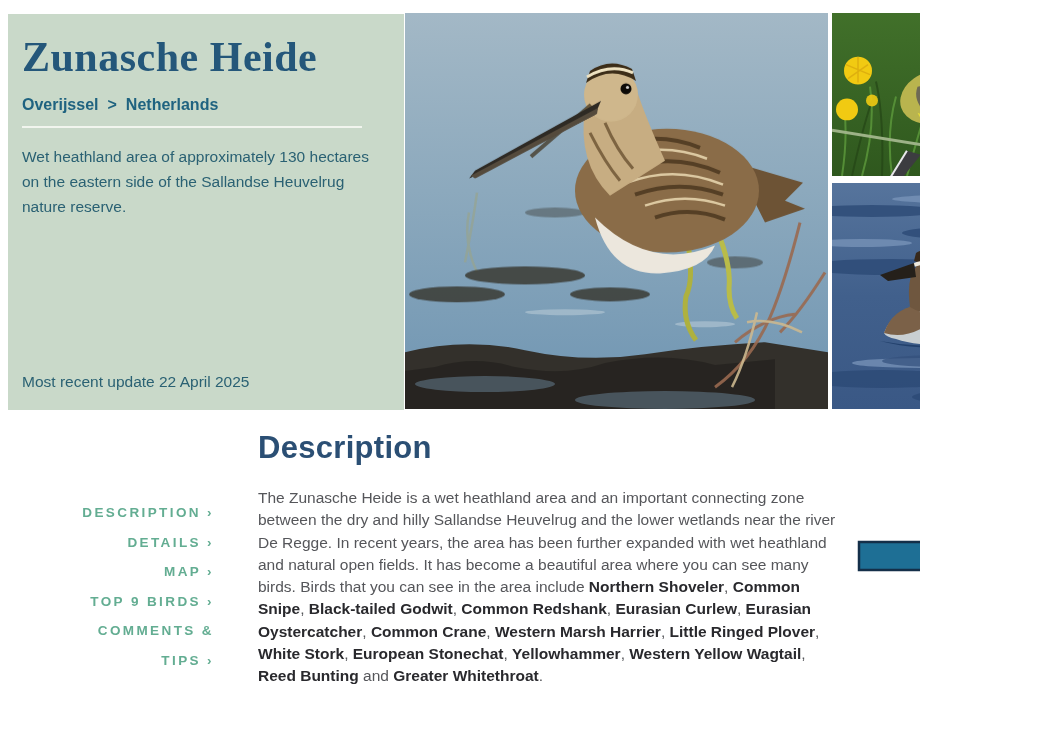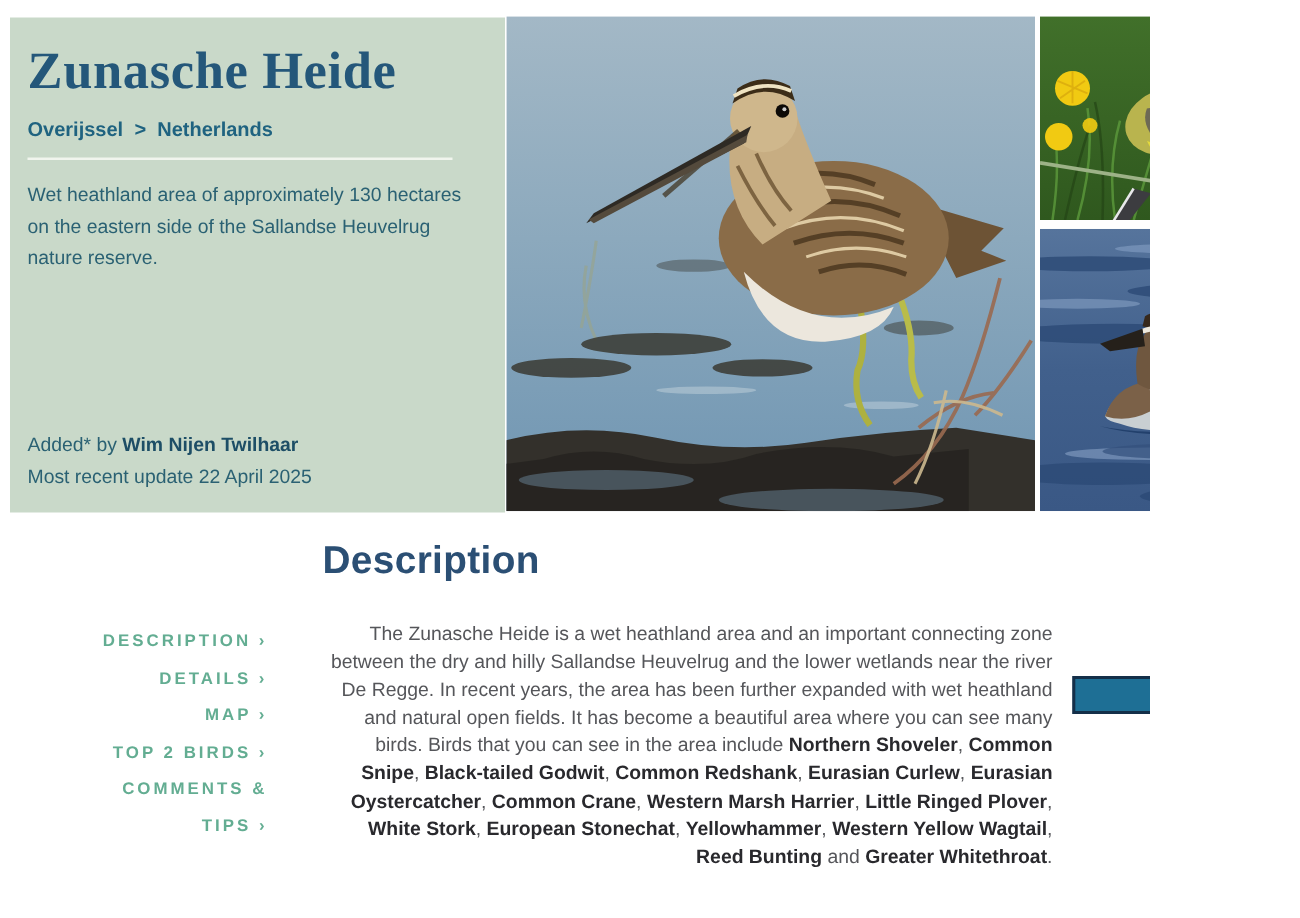--- a/index.html
+++ b/index.html
@@ -30,22 +30,22 @@
   .photo-top{left:832px;top:13px;width:196px;height:163px;}
   .photo-bottom{left:832px;top:183px;width:196px;height:226px;}
 
   
   .section-heading{position:absolute;left:258px;top:430px;font-size:31px;font-weight:800;
     color:var(--heading);letter-spacing:.3px;}
   .side-nav{position:absolute;left:0;top:498px;width:214px;text-align:right;}
   .nav-item{display:block;color:var(--nav-green);text-decoration:none;font-size:13.5px;
     font-weight:700;letter-spacing:2.4px;line-height:29.5px;}
   .nav-line{display:block;}
-  .description{position:absolute;left:258px;top:497px;width:584px;font-size:15.5px;
-    line-height:22.3px;color:var(--para);text-align:right;}
+  .description{position:absolute;left:258px;top:487px;width:584px;font-size:15.5px;
+    line-height:22.3px;color:var(--para);}
   .description .bird{font-weight:700;color:var(--para-bold);}
 
   
   .pointer-arrow{position:absolute;left:857px;top:521px;width:110px;height:70px;}
   .action-pill{position:absolute;left:981px;top:484px;width:44px;height:190px;
     background:var(--pill-bg);border-radius:22px;}
   .action-pill button{position:absolute;left:50%;transform:translateX(-50%);
     background:none;border:none;padding:0;cursor:pointer;line-height:0;}
   .btn-heart{top:16px;}  .btn-comment{top:56px;}  .btn-star{top:104px;}  .btn-plus{top:150px;}
 </style>
@@ -57,21 +57,20 @@
   <div class="info-panel">
     <h1 class="page-title">Zunasche Heide</h1>
     <nav class="breadcrumb">
       <a href="#">Overijssel</a>
       <span>&gt;</span>
       <a href="#">Netherlands</a>
     </nav>
     <div class="divider"></div>
     <p class="summary">Wet heathland area of approximately 130 hectares on the eastern side of the Sallandse Heuvelrug nature reserve.</p>
     <div class="meta">
-      <div><span>Added* by</span> <b>Wim Nijen Twilhaar</b></div>
       <div>Most recent update 22 April 2025</div>
     </div>
   </div>
 
   <figure class="photo photo-main" aria-label="Common Snipe wading at the muddy water's edge">
     <svg viewBox="0 0 423 397" preserveAspectRatio="none">
       <defs>
         <linearGradient id="waterg" x1="0" y1="0" x2="0" y2="1">
           <stop offset="0" stop-color="#a3b8c6"></stop>
             <stop offset="0.45" stop-color="#8ca9bd"></stop>
@@ -254,21 +253,21 @@
       <a href="#" class="nav-item">
         <span class="nav-line">DESCRIPTION ›</span>
       </a>
       <a href="#" class="nav-item">
         <span class="nav-line">DETAILS ›</span>
       </a>
       <a href="#" class="nav-item">
         <span class="nav-line">MAP ›</span>
       </a>
       <a href="#" class="nav-item">
-        <span class="nav-line">TOP 2 BIRDS ›</span>
+        <span class="nav-line">TOP 9 BIRDS ›</span>
       </a>
       <a href="#" class="nav-item">
         <span class="nav-line">COMMENTS &amp;</span>
         <span class="nav-line">TIPS ›</span>
       </a>
     </nav>
 
   <p class="description"><span>The Zunasche Heide is a wet heathland area and an important connecting zone between the dry and hilly Sallandse Heuvelrug and the lower wetlands near the river De Regge. In recent years, the area has been further expanded with wet heathland and natural open fields. It has become a beautiful area where you can see many birds. Birds that you can see in the area include </span><span class="bird">Northern Shoveler</span><span>, </span><span class="bird">Common Snipe</span><span>, </span><span class="bird">Black-tailed Godwit</span><span>, </span><span class="bird">Common Redshank</span><span>, </span><span class="bird">Eurasian Curlew</span><span>, </span><span class="bird">Eurasian Oystercatcher</span><span>, </span><span class="bird">Common Crane</span><span>, </span><span class="bird">Western Marsh Harrier</span><span>, </span><span class="bird">Little Ringed Plover</span><span>, </span><span class="bird">White Stork</span><span>, </span><span class="bird">European Stonechat</span><span>, </span><span class="bird">Yellowhammer</span><span>, </span><span class="bird">Western Yellow Wagtail</span><span>, </span><span class="bird">Reed Bunting</span><span> and </span><span class="bird">Greater Whitethroat</span><span>.</span></p>
 
   <svg class="pointer-arrow" viewBox="0 0 110 70">

